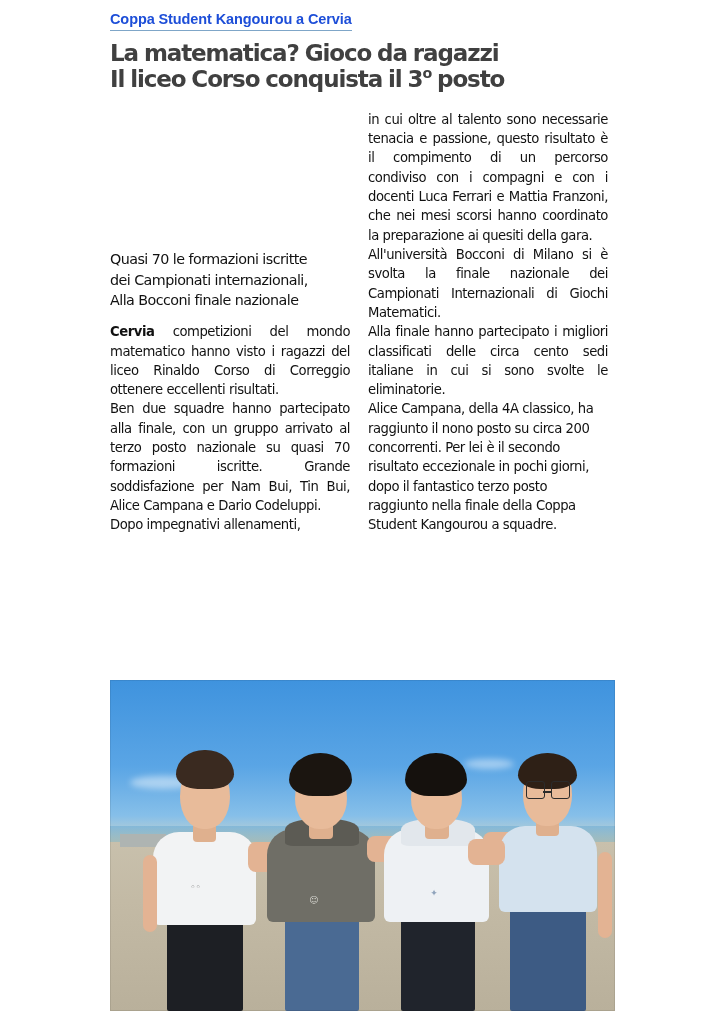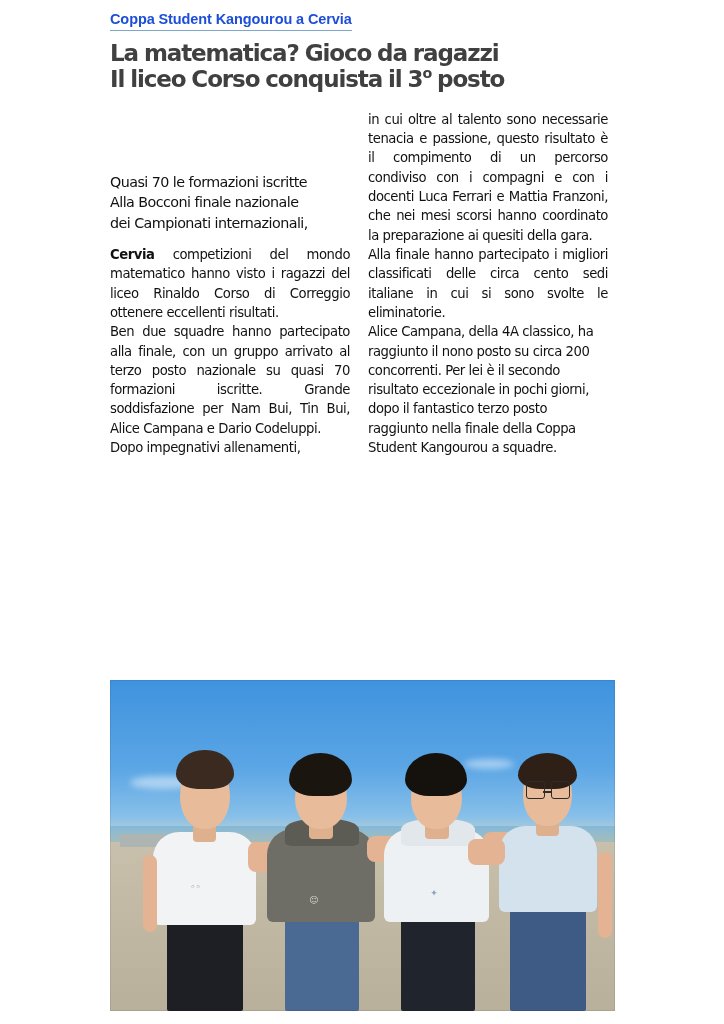--- a/index.html
+++ b/index.html
@@ -253,37 +253,38 @@
       <span class="hl-line">La matematica? Gioco da ragazzi</span>
       <span class="hl-line"><span>Il liceo Corso conquista il 3</span><sup>o</sup><span> posto</span></span>
     </h1>
 
     <div class="cols">
 
       <div class="col col-left">
 
         <div class="lead">
           <span class="lead-line">Quasi 70 le formazioni iscritte</span>
+          <span class="lead-line">dei Campionati internazionali,</span>
           <span class="lead-line">Alla Bocconi finale nazionale</span>
-          <span class="lead-line">dei Campionati internazionali,</span>
         </div>
 
 
         <div class="body-text">
           <p><b>Cervia</b><span> competizioni del mondo matematico hanno visto i ragazzi del liceo Rinaldo Corso di Correggio ottenere eccellenti risultati.</span></p>
           <p>Ben due squadre hanno partecipato alla finale, con un gruppo arrivato al terzo posto nazionale su quasi 70 formazioni iscritte. Grande soddisfazione per Nam Bui, Tin Bui, Alice Campana e Dario Codeluppi.</p>
           <p>Dopo impegnativi allenamenti,</p>
         </div>
 
       </div>
 
       <div class="col col-right">
 
         <div class="body-text">
           <p>in cui oltre al talento sono necessarie tenacia e passione, questo risultato è il compimento di un percorso condiviso con i compagni e con i docenti Luca Ferrari e Mattia Franzoni, che nei mesi scorsi hanno coordinato la preparazione ai quesiti della gara.</p>
+          <p>All'università Bocconi di Milano si è svolta la finale nazionale dei Campionati Internazionali di Giochi Matematici.</p>
           <p>Alla finale hanno partecipato i migliori classificati delle circa cento sedi italiane in cui si sono svolte le eliminatorie.</p>
           <p>Alice Campana, della 4A classico, ha raggiunto il nono posto su circa 200 concorrenti. Per lei è il secondo risultato eccezionale in pochi giorni, dopo il fantastico terzo posto raggiunto nella finale della Coppa Student Kangourou a squadre.</p>
         </div>
 
 
       </div>
 
     </div>
   </div>
 

